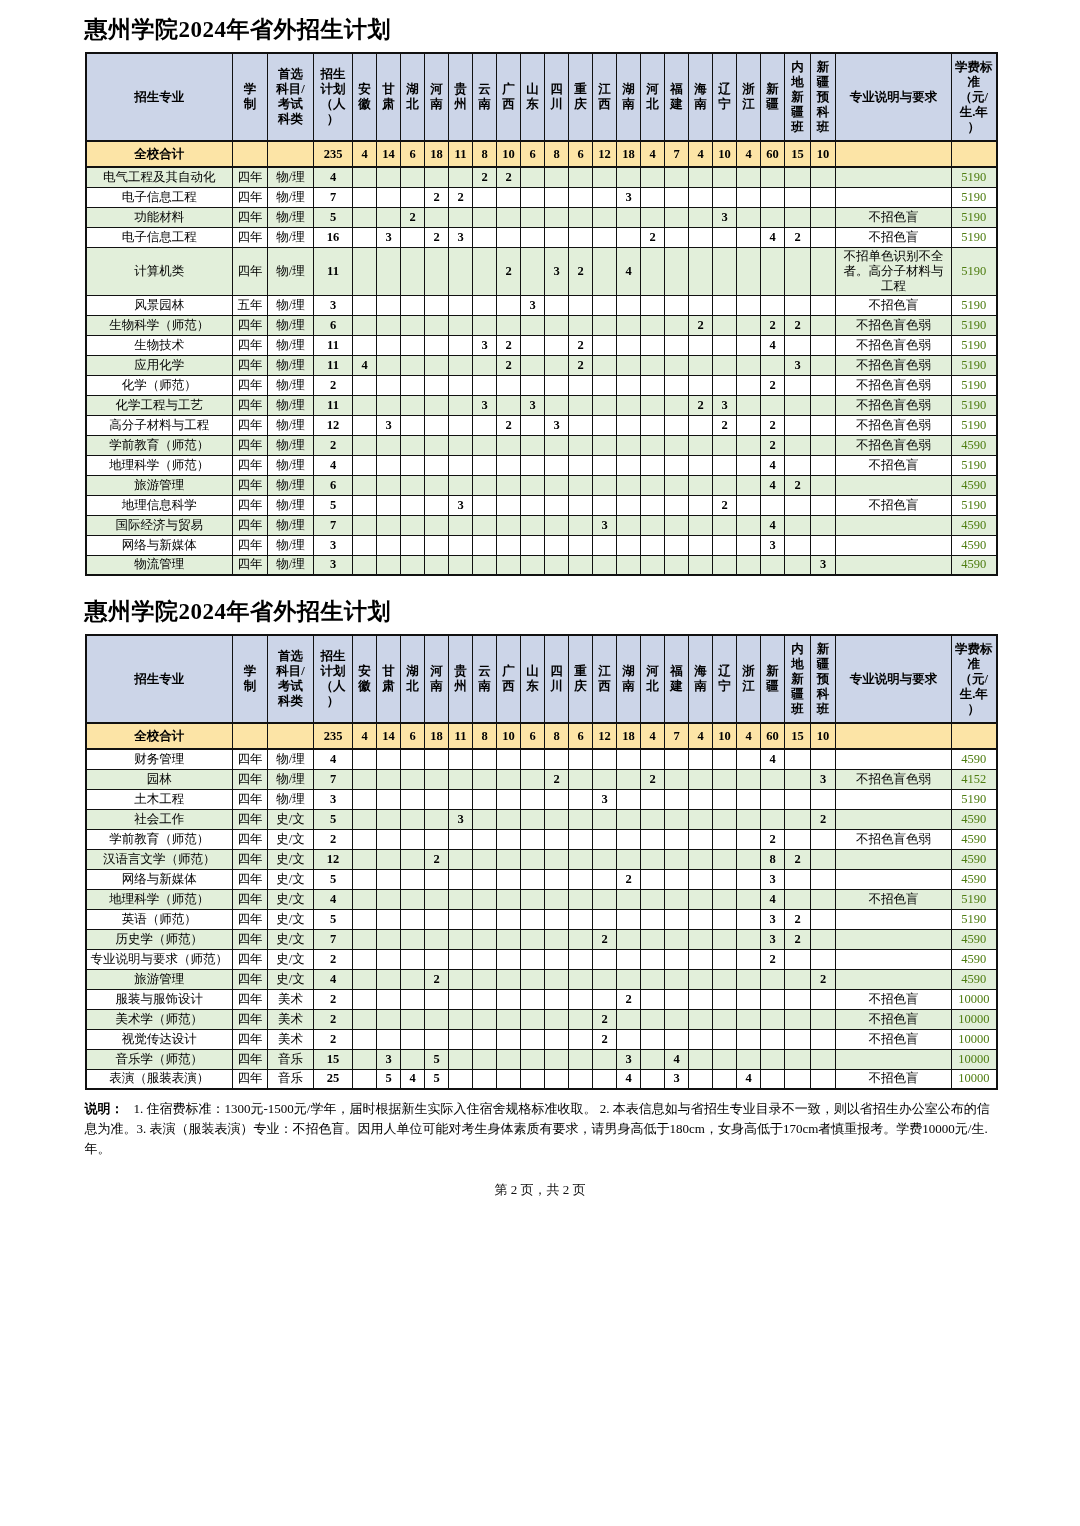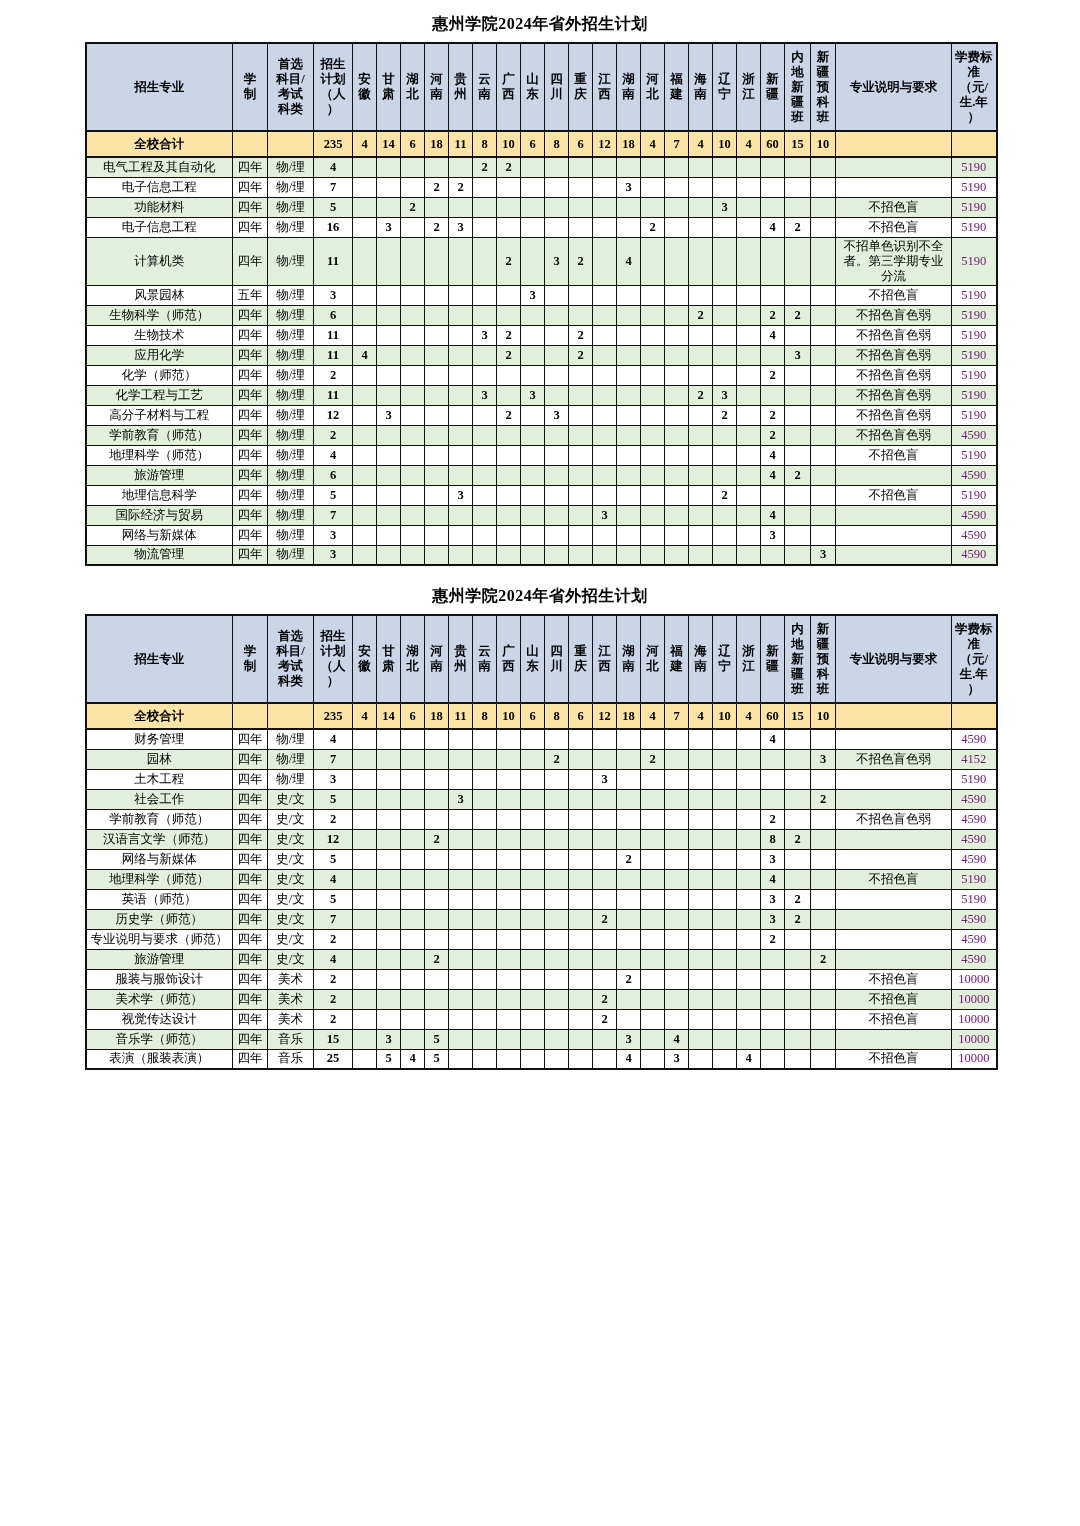--- a/index.html
+++ b/index.html
@@ -6,22 +6,21 @@
   .page {
     position: relative;
     width: 1080px; height: 1526px;
     background: #ffffff;
     font-family: "Liberation Serif", "DejaVu Serif", serif;
     color: #000;
     overflow: hidden;
   }
   .sheet { width: 911px; margin: 0 auto; }
   .title {
-    text-align: center;
-    font-size: 16px;
+    font-size: 23px;
     font-weight: bold;
     padding-top: 14px;
     margin-bottom: 7px;
     letter-spacing: 0.5px;
     font-family: Liberation Serif, serif;
   }
   .sheet + .sheet .title { padding-top: 20px; }
   table.plan {
     border-collapse: collapse;
     table-layout: fixed;
@@ -49,21 +48,21 @@
     background: var(--total-bg);
     font-weight: bold;
     border-bottom: 2px solid #111;
   }
   table.plan tbody tr { height: 20px; }
   tbody.zebra-odd  tr:nth-child(odd)  td { background: var(--row-green); }
   tbody.zebra-even tr:nth-child(even) td { background: var(--row-green); }
   td.major { font-size: 13px; }
   td.num  { font-weight: bold; }
   td.note { font-size: 11px; line-height: 1.25; }
-  td.fee  { color: #701a75; }
+  td.fee  { color: #4d7c0f; }
   .pfooter {
     text-align: center;
     font-size: 13px;
     margin-top: 22px;
     color: #111;
   }
   .footnote {
     width: 911px;
     margin: 9px auto 0;
     font-size: 13px;
@@ -334,21 +333,21 @@
             <td class="num"></td>
             <td class="num">4</td>
             <td class="num"></td>
             <td class="num"></td>
             <td class="num"></td>
             <td class="num"></td>
             <td class="num"></td>
             <td class="num"></td>
             <td class="num"></td>
             <td class="num"></td>
-            <td class="note">不招单色识别不全者。第三学期专业分流</td>
+            <td class="note">不招单色识别不全者。高分子材料与工程</td>
             <td class="fee">5190</td>
           </tr>
           <tr>
             <td class="major">风景园林</td>
             <td>五年</td>
             <td>物/理</td>
             <td class="num">3</td>
             <td class="num"></td>
             <td class="num"></td>
             <td class="num"></td>
@@ -1338,15 +1337,19 @@
             <td class="num"></td>
             <td class="num">4</td>
             <td class="num"></td>
             <td class="num"></td>
             <td class="num"></td>
             <td class="note">不招色盲</td>
             <td class="fee">10000</td>
           </tr>
         </tbody>
       </table>
+    <div class="footnote">
+      <span class="fn-label">说明：</span><span>1. 住宿费标准：1300元-1500元/学年，届时根据新生实际入住宿舍规格标准收取。  2. 本表信息如与省招生专业目录不一致，则以省招生办公室公布的信息为准。3. 表演（服装表演）专业：不招色盲。因用人单位可能对考生身体素质有要求，请男身高低于180cm，女身高低于170cm者慎重报考。学费10000元/生.年。</span>
+    </div>
+    <div class="pfooter">第 2 页，共 2 页</div>
   </section>
 
 </div>
 
 </body></html>

